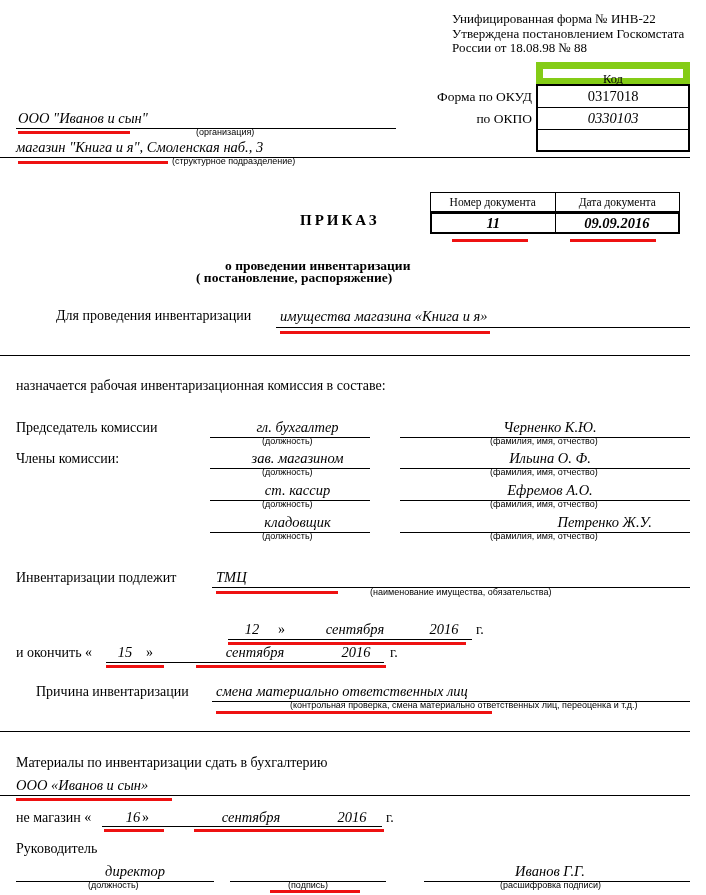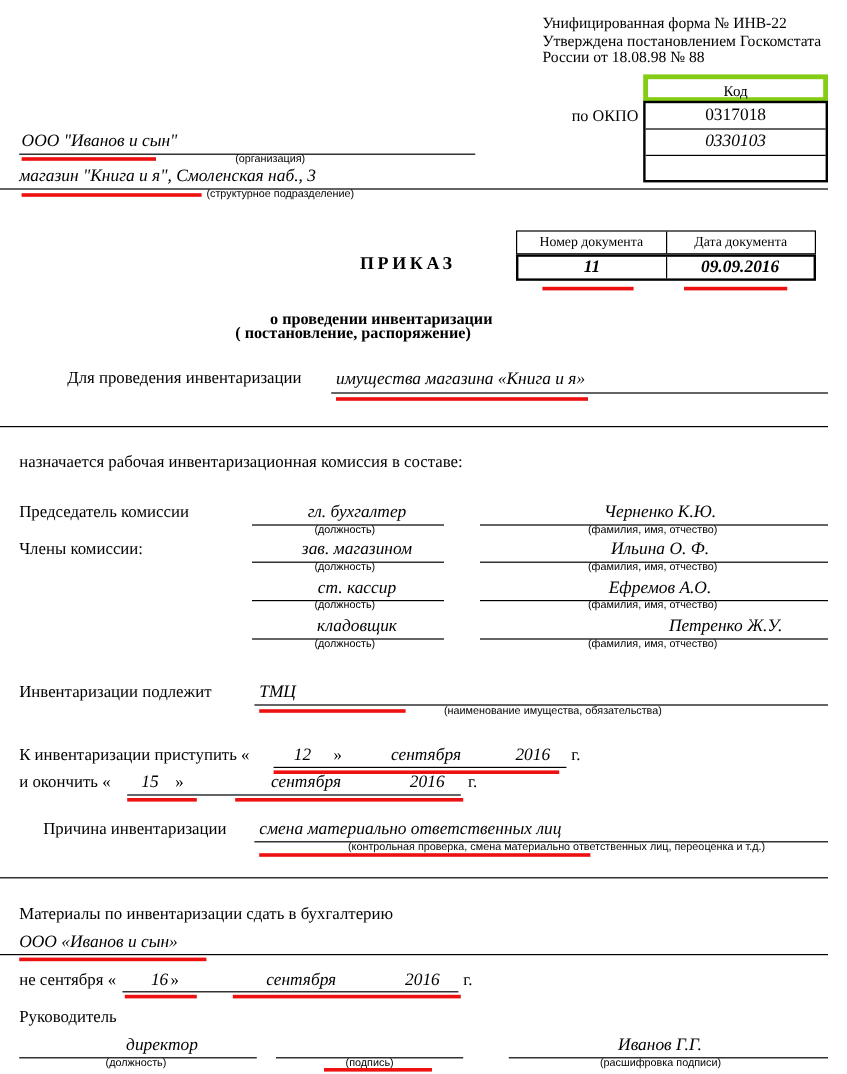--- a/index.html
+++ b/index.html
@@ -48,21 +48,21 @@
     border-bottom: 1px solid #000;
     box-sizing: border-box;
   }
   .code-body .crow:last-child { border-bottom: none; height: 20px;}
   .code-hdr-cell {
     position: absolute;
     left: 536px;
     top: 62px;
     width: 154px;
     height: 23px;
-    border: 4px solid #84cc16;
+    border: 7px solid #84cc16;
     box-sizing: border-box;
     text-align: center;
     font-size: 12.5px;
     line-height: 21px;
   }
 
   .okud-labels {
     left: 300px;
     top: 86px;
     width: 232px;
@@ -166,20 +166,21 @@
 Утверждена постановлением Госкомстата
 России от 18.08.98 № 88</div>
 
   <div class="code-hdr-cell">Код</div>
   <div class="code-body">
     <div class="crow">0317018</div>
     <div class="crow" style="font-style:italic;">0330103</div>
     <div class="crow"></div>
   </div>
   <div class="abs okud-labels">
+    <div>Форма по ОКУД</div>
     <div>по ОКПО</div>
   </div>
 
   <div class="abs hw" style="left:18px; top:110px;">ООО "Иванов и сын"</div>
   <div class="rule" style="left:16px; top:128px; width:380px;"></div>
   <div class="redline" style="left:18px; top:131px; width:112px;"></div>
   <div class="abs cap" style="left:196px; top:127px;">(организация)</div>
 
   <div class="abs hw" style="left:16px; top:139px;">магазин "Книга и я", Смоленская наб., 3</div>
   <div class="rule" style="left:0px; top:157px; width:690px;"></div>
@@ -239,21 +240,20 @@
   <div class="abs hw" style="left:492px; top:514px; width:160px; text-align:right;">Петренко Ж.У.</div>
   <div class="rule" style="left:400px; top:532px; width:290px;"></div>
   <div class="abs cap" style="left:490px; top:531px;">(фамилия, имя, отчество)</div>
 
   <div class="abs lbl" style="left:16px; top:570px;">Инвентаризации подлежит</div>
   <div class="abs hw" style="left:216px; top:569px;">ТМЦ</div>
   <div class="rule" style="left:212px; top:587px; width:478px;"></div>
   <div class="redline" style="left:216px; top:591px; width:122px;"></div>
   <div class="abs cap" style="left:370px; top:587px;">(наименование имущества, обязательства)</div>
 
-  <div class="abs lbl" style="left:16px; top:622px;">К инвентаризации приступить «</div>
   <div class="abs hw" style="left:232px; top:621px; width:40px; text-align:center;">12</div>
   <div class="abs lbl" style="left:278px; top:622px;">»</div>
   <div class="abs hw" style="left:300px; top:621px; width:110px; text-align:center;">сентября</div>
   <div class="abs hw" style="left:418px; top:621px; width:52px; text-align:center;">2016</div>
   <div class="abs lbl" style="left:476px; top:622px;">г.</div>
   <div class="rule" style="left:228px; top:639px; width:244px;"></div>
   <div class="redline" style="left:228px; top:642px; width:238px;"></div>
 
   <div class="abs lbl" style="left:16px; top:645px;">и окончить «</div>
   <div class="abs hw" style="left:110px; top:644px; width:30px; text-align:center;">15</div>
@@ -271,21 +271,21 @@
   <div class="abs cap" style="left:290px; top:700px;">(контрольная проверка, смена материально ответственных лиц, переоценка и т.д.)</div>
   <div class="redline" style="left:216px; top:711px; width:276px;"></div>
 
   <div class="rule" style="left:0px; top:731px; width:690px;"></div>
 
   <div class="abs lbl" style="left:16px; top:755px;">Материалы по инвентаризации сдать в бухгалтерию</div>
   <div class="abs hw" style="left:16px; top:777px;">ООО «Иванов и сын»</div>
   <div class="rule" style="left:0px; top:795px; width:690px;"></div>
   <div class="redline" style="left:16px; top:798px; width:156px;"></div>
 
-  <div class="abs lbl" style="left:16px; top:810px;">не сентября «</div>
+  <div class="abs lbl" style="left:16px; top:810px;">не магазин «</div>
   <div class="abs hw" style="left:106px; top:809px; width:30px; text-align:center;margin-left:12px;">16</div>
   <div class="abs lbl" style="left:142px; top:810px;">»</div>
   <div class="abs hw" style="left:196px; top:809px; width:110px; text-align:center;">сентября</div>
   <div class="abs hw" style="left:326px; top:809px; width:52px; text-align:center;">2016</div>
   <div class="abs lbl" style="left:386px; top:810px;">г.</div>
   <div class="rule" style="left:102px; top:826px; width:280px;"></div>
   <div class="redline" style="left:104px; top:829px; width:60px;"></div>
   <div class="redline" style="left:194px; top:829px; width:190px;"></div>
 
   <div class="abs lbl" style="left:16px; top:841px;">Руководитель</div>

